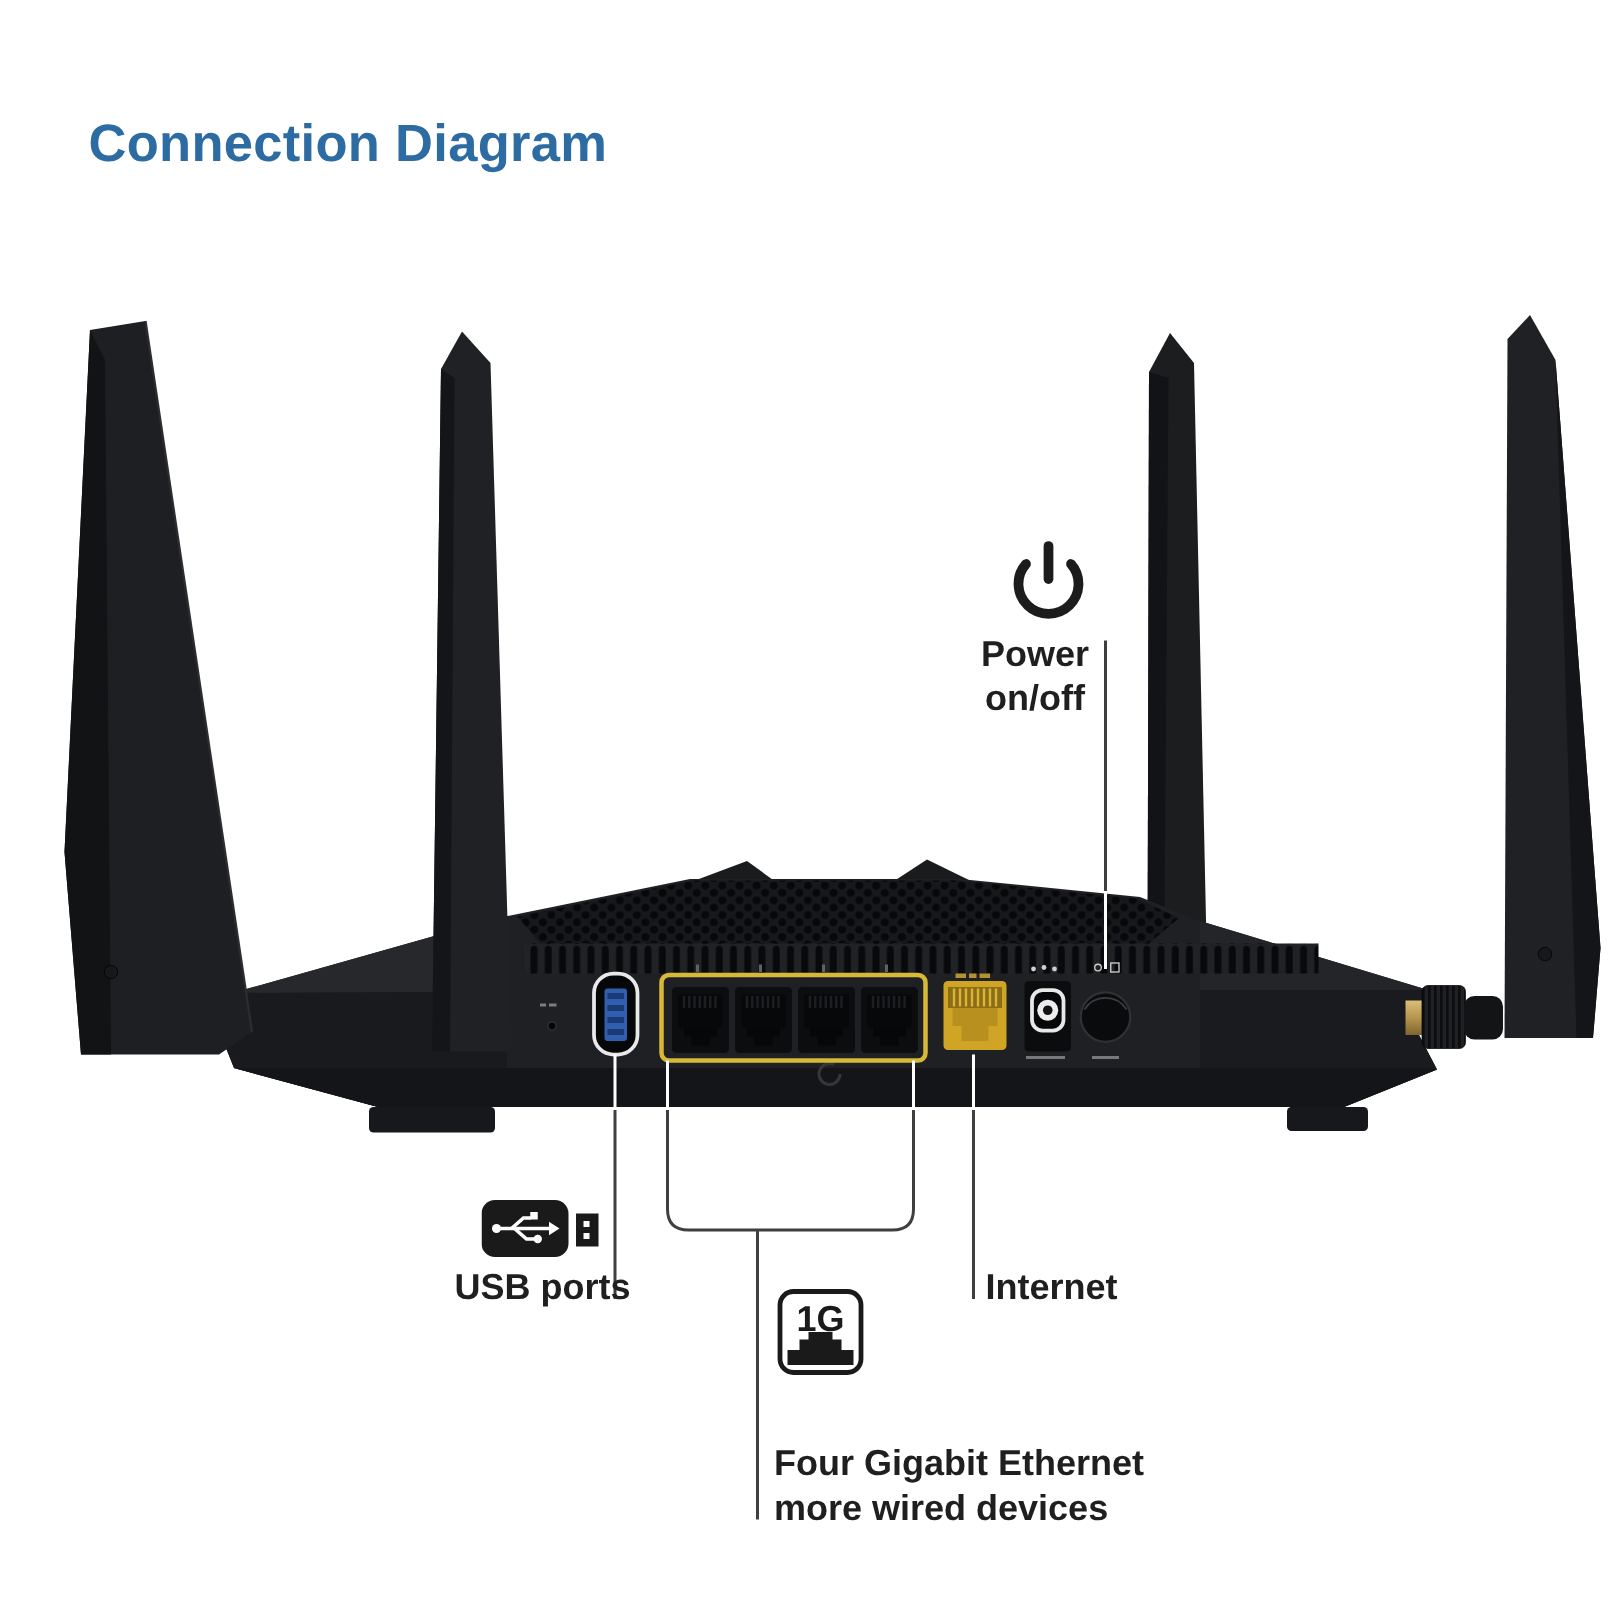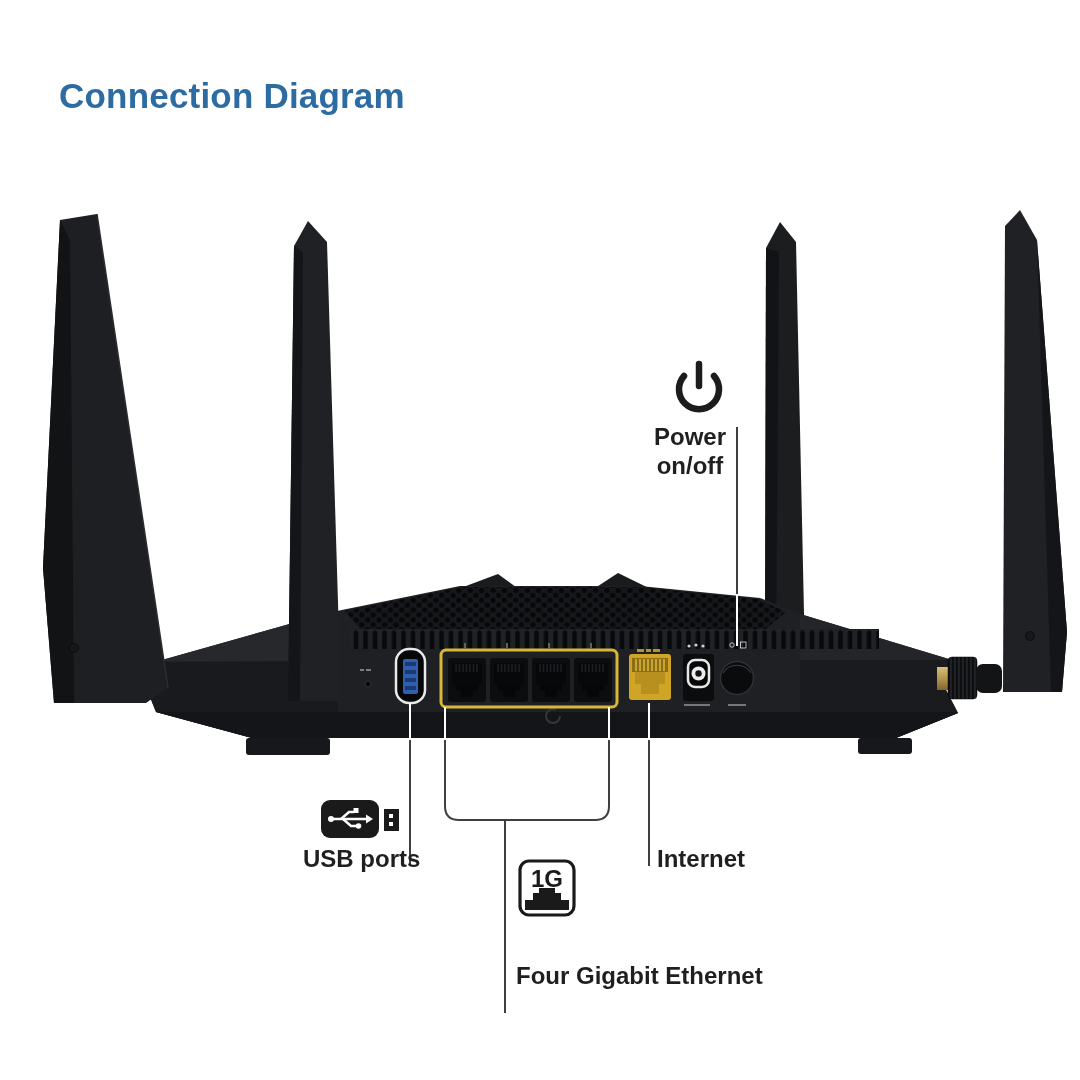--- a/index.html
+++ b/index.html
@@ -231,15 +231,16 @@
 
   <div class="label internet-label">Internet</div>
 
   <svg class="icon-abs" style="left:518px;top:859px;" width="58" height="58" viewBox="0 0 58 58">
     <rect x="2" y="2" width="54" height="54" rx="9" fill="#ffffff" stroke="#1a1a1a" stroke-width="3.2"></rect>
     <text x="29" y="28" text-anchor="middle" font-family="Liberation Sans, sans-serif" font-size="24" font-weight="700" fill="#1a1a1a">1G</text>
     <path d="M7 51 L7 41 L15 41 L15 34 L21 34 L21 29 L37 29 L37 34 L43 34 L43 41 L51 41 L51 51 Z" fill="#1a1a1a"></path>
   </svg>
   <div class="label lan-label">
     <span class="ln">Four Gigabit Ethernet</span>
+    <span class="ln">more wired devices</span>
   </div>
 
 </div>
 
 </body></html>

